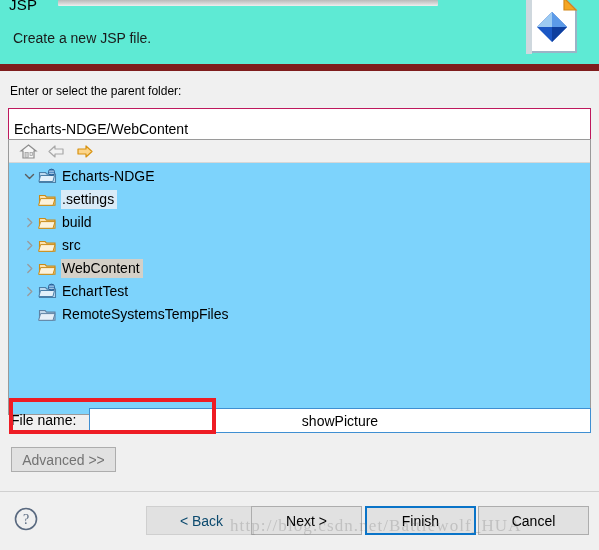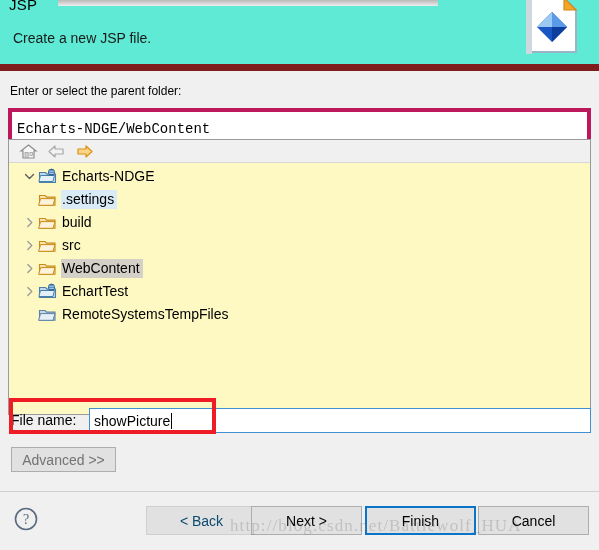--- a/index.html
+++ b/index.html
@@ -43,34 +43,34 @@
 
   
   .parent-label {
     position: absolute; left: 10px; top: 84px;
     font-size: 12px;
   }
   .parent-input {
     position: absolute; left: 8px; top: 108px;
     width: 583px; height: 42px;
     background: #fff;
-    border: 4px solid #be185d;
+    border: 1px solid #be185d;
     padding: 2px 5px;
-    font-family: Liberation Mono, monospace;
+    font-family: Liberation Sans, sans-serif;
     font-size: 14px;
     color: #000;
     line-height: 21px;
     white-space: nowrap; overflow: hidden;
   }
 
   
   .tree-panel {
     position: absolute; left: 8px; top: 139px;
     width: 583px; height: 276px;
-    background: #fef9c3;
+    background: #7dd3fc;
     border: 1px solid #9a9a9a;
     overflow: hidden;
   }
   .tree-toolbar {
     height: 23px;
     background: #f0f0f0;
     border-bottom: 1px solid #d7d7d7;
     display: flex; align-items: center;
     padding-left: 10px; gap: 9px;
   }
@@ -104,21 +104,21 @@
   }
   .fname-input {
     position: absolute; left: 89px; top: 408px;
     width: 502px; height: 25px;
     background: #fff;
     border: 1px solid #3f8fd2;
     padding: 2px 4px;
     font-size: 14px;
     line-height: 20px;
     white-space: nowrap; overflow: hidden;
-    display: flex; align-items: center;
+    display: flex; align-items: center; flex-direction: column;
   }
   .caret {
     display: inline-block; width: 1px; height: 16px;
     background: #000; margin-left: 1px;
   }
   .redbox {
     position: absolute; left: 9px; top: 398px;
     width: 207px; height: 36px;
     border: 4px solid #ee1c24;
     pointer-events: none;

